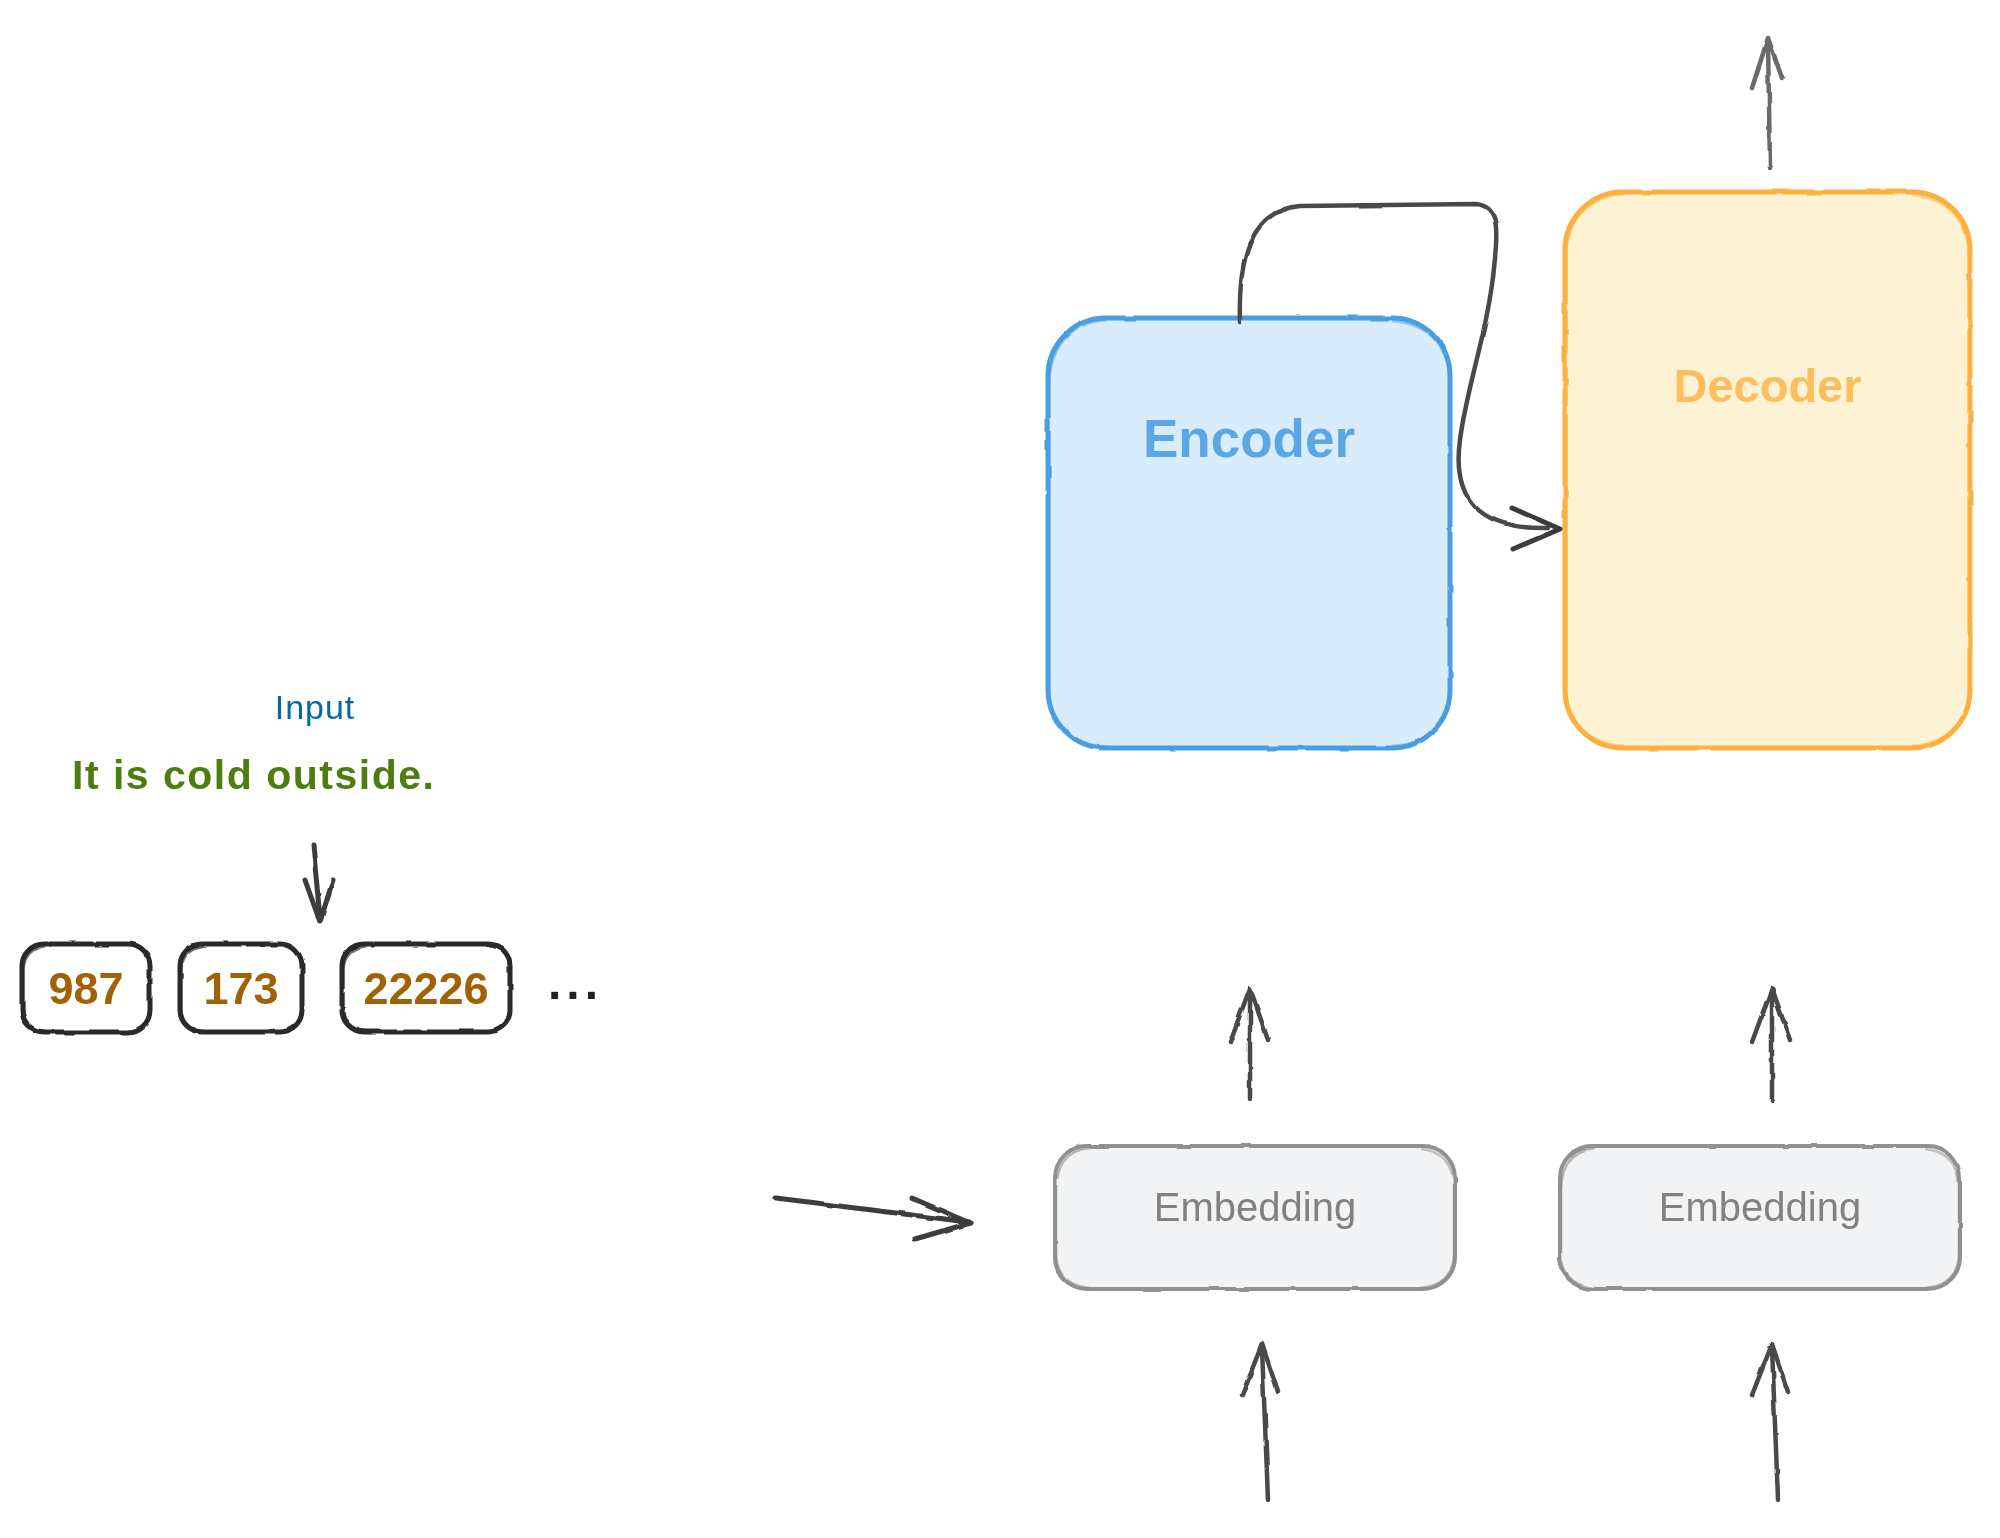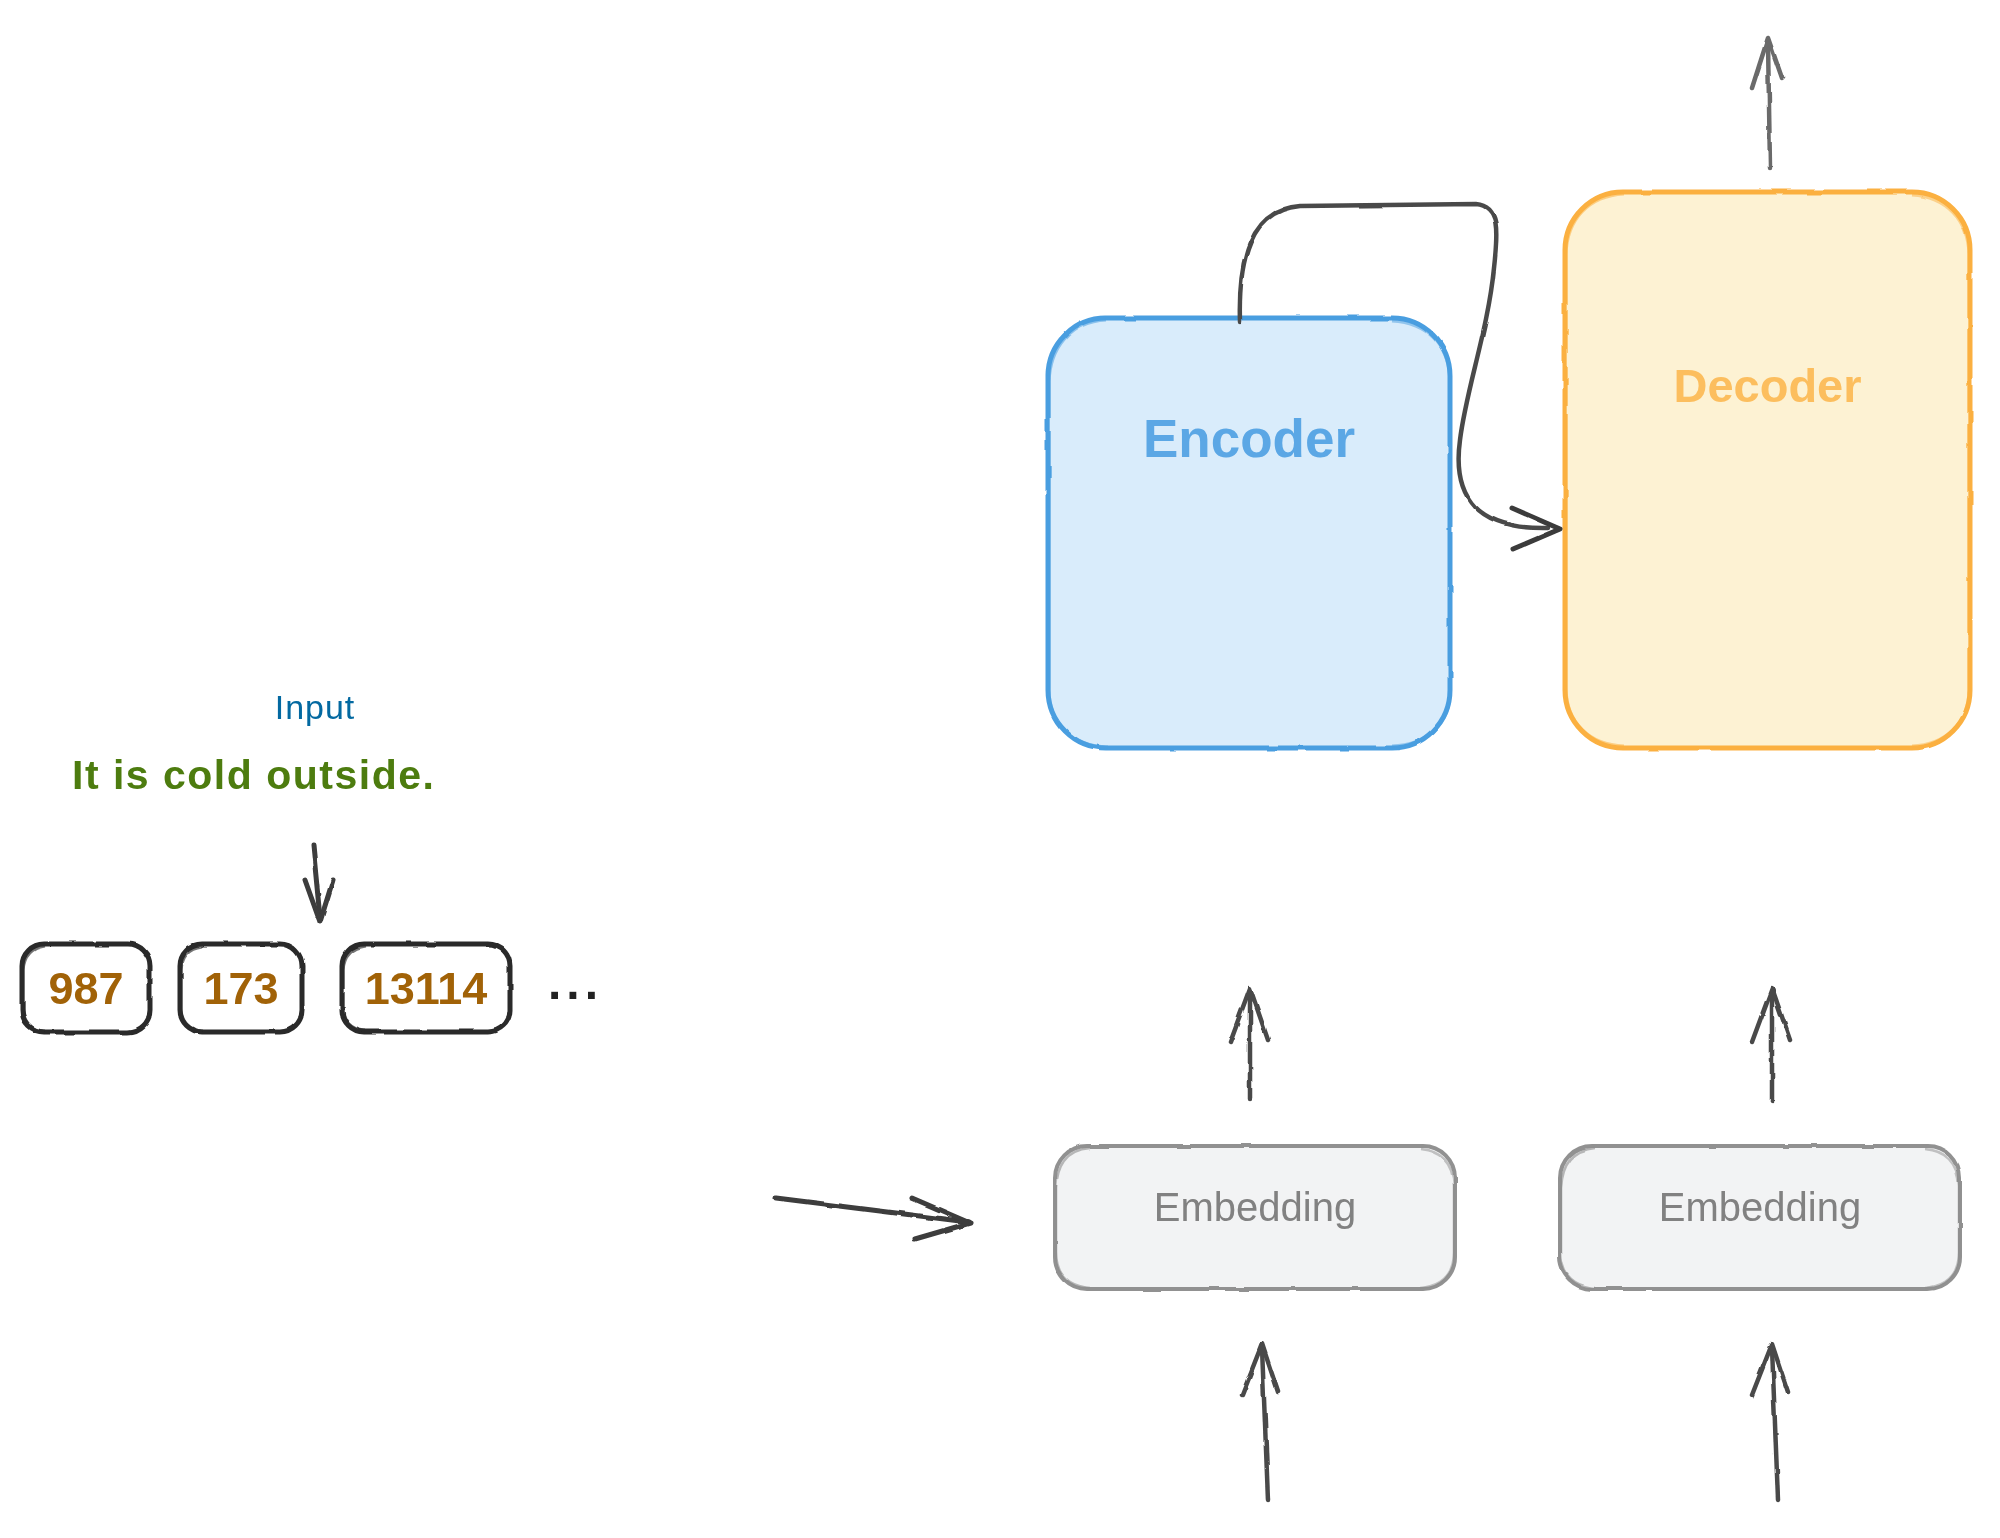--- a/index.html
+++ b/index.html
@@ -206,17 +206,17 @@
   <div class="node-label embedding-label" id="embedding-label-right">Embedding</div>
 
   <div class="node-label" id="input-caption">Input</div>
 
   <div class="node-label" id="input-sentence">It is cold outside.</div>
 
   <div class="node-label token-label" id="token-label-0">987</div>
 
   <div class="node-label token-label" id="token-label-1">173</div>
 
-  <div class="node-label token-label" id="token-label-2">13114</div>
+  <div class="node-label token-label" id="token-label-2">22226</div>
 
   <div class="node-label" id="ellipsis-label">...</div>
 
 </div>
 
 </body></html>

